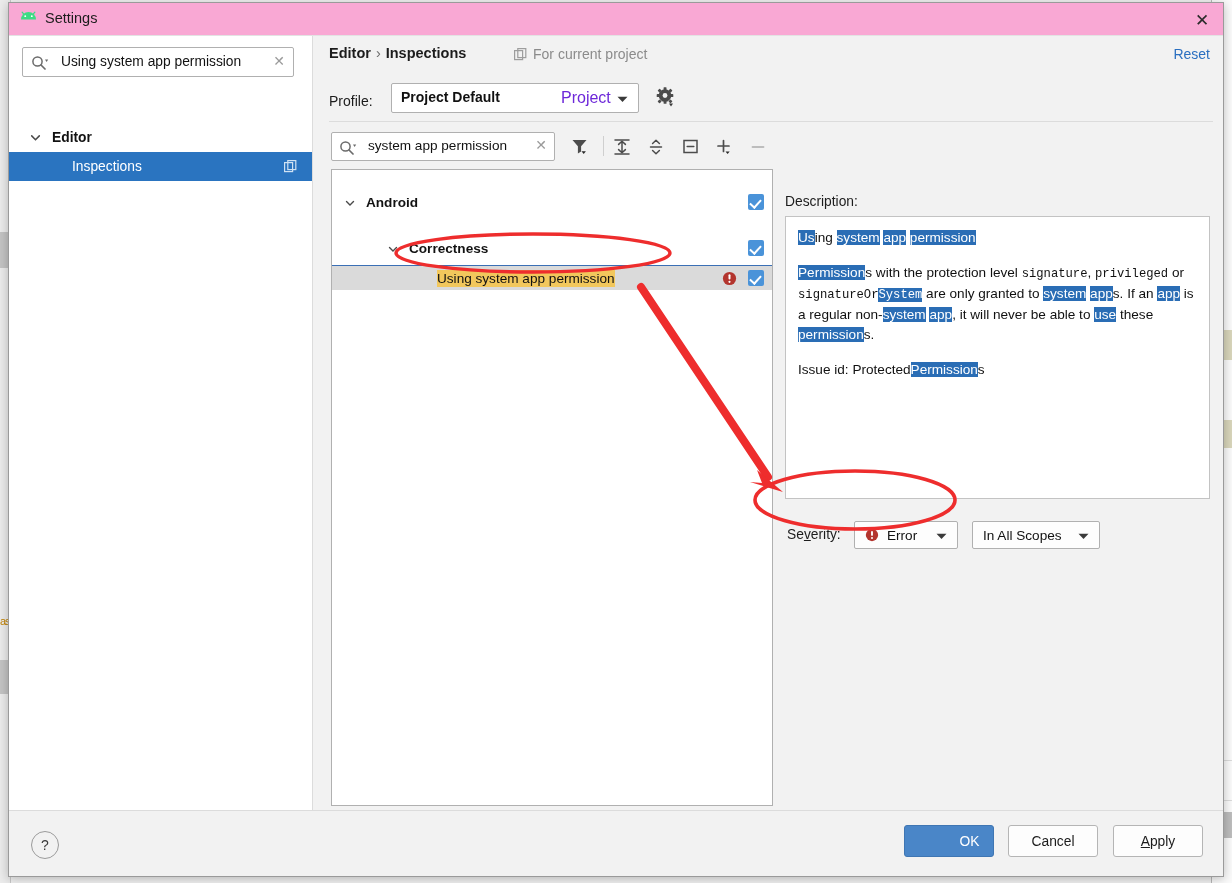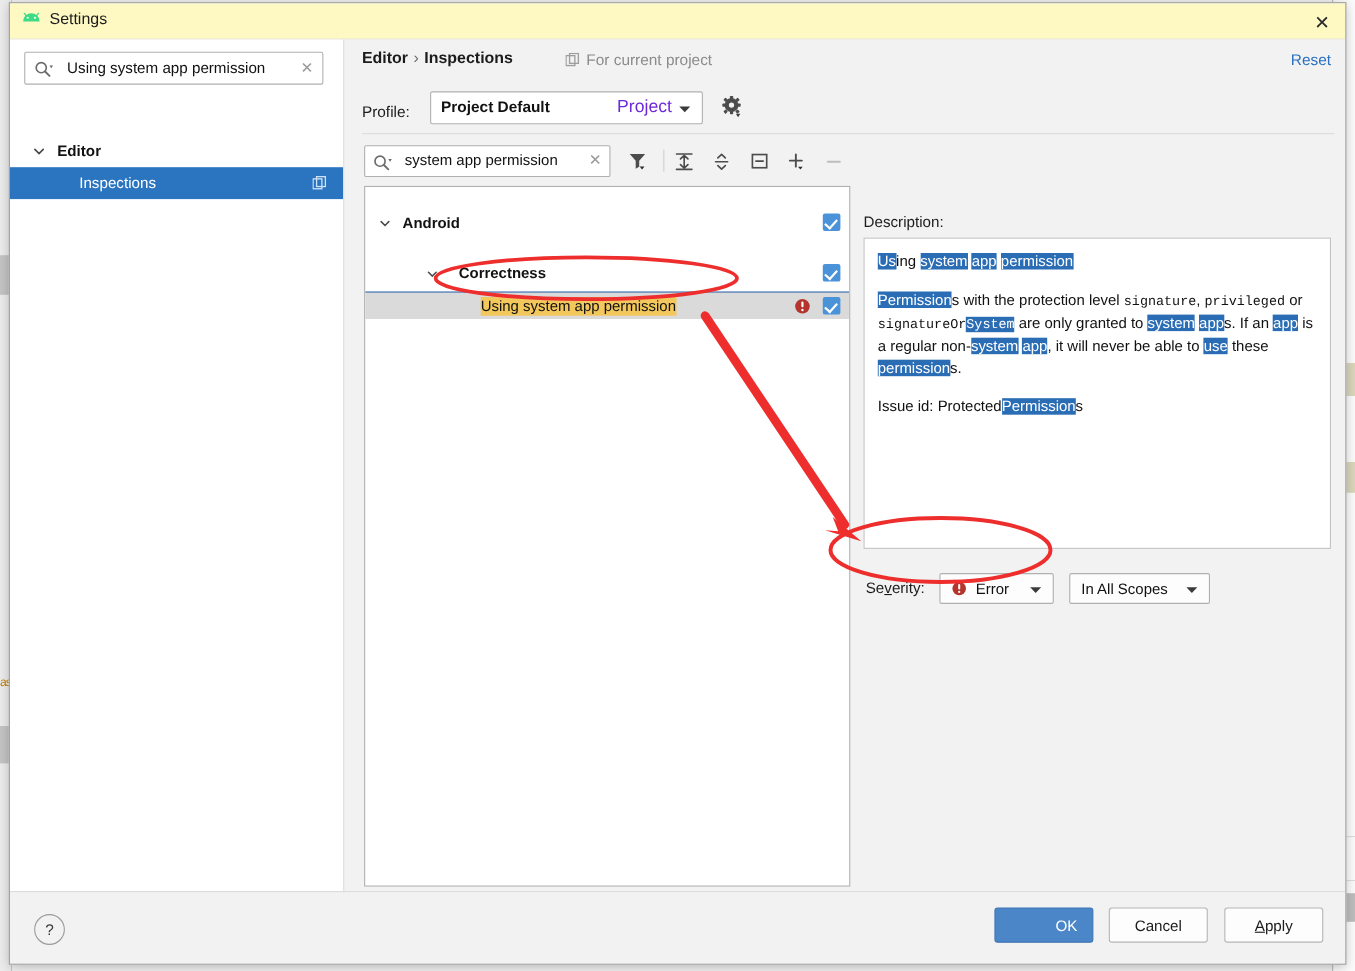--- a/index.html
+++ b/index.html
@@ -23,21 +23,21 @@
   .bg-right-grey{position:absolute;right:0;width:20px;background:#bdbdbd;}
 
   
   .dialog{
     position:absolute;left:8px;top:2px;width:1216px;height:875px;
     background:#f2f2f2;border:1px solid #9a9a9a;
     box-shadow:0 2px 10px rgba(0,0,0,.25);
     box-sizing:border-box;overflow:hidden;
   }
   
-  .titlebar{position:absolute;left:0;top:0;width:100%;height:33px;background:#fef9c3;border-bottom:1px solid #e3e3e3;box-sizing:border-box;}
+  .titlebar{position:absolute;left:0;top:0;width:100%;height:33px;background:#f9a8d4;border-bottom:1px solid #e3e3e3;box-sizing:border-box;}
   .title-ic{position:absolute;left:10px;top:8px;width:19px;height:15px;}
   .title-txt{position:absolute;left:36px;top:7px;font-size:14.5px;color:#1c1c1c;}
   .title-close{position:absolute;right:8px;top:5px;width:26px;height:24px;display:flex;align-items:center;justify-content:center;color:#2b2b2b;font-size:17px;line-height:1;cursor:default;}
 
   
   .lpanel{position:absolute;left:0;top:33px;width:303px;bottom:65px;background:#ffffff;}
   .search-box{position:absolute;left:13px;top:11px;width:272px;height:30px;background:#fff;border:1px solid #b0b0b0;border-radius:2px;box-sizing:border-box;}
   .search-box .magn{position:absolute;left:8px;top:7px;}
   .search-box .sval{position:absolute;left:38px;top:6px;font-size:13.8px;color:#111;}
   .search-box .sclr{position:absolute;right:8px;top:5px;color:#9a9a9a;font-size:14px;}
@@ -282,21 +282,21 @@
       </div>
 
       <div class="itree">
         <div class="irow" style="top:0;">
           <svg class="ichev" style="margin-left:12px;" viewBox="0 0 12 12">
               <path d="M2.5 4.5L6 8l3.5-3.5" fill="none" stroke="#4a4a4a" stroke-width="1.4" stroke-linecap="round"></path>
             </svg>
           <span class="ilbl" style="margin-left:10px;">Android</span>
           <span class="cbx"></span>
         </div>
-        <div class="irow" style="top:46px;gap:8px;">
+        <div class="irow" style="top:46px;">
           <svg class="ichev" style="margin-left:55px;" viewBox="0 0 12 12">
               <path d="M2.5 4.5L6 8l3.5-3.5" fill="none" stroke="#4a4a4a" stroke-width="1.4" stroke-linecap="round"></path>
             </svg>
           <span class="ilbl" style="margin-left:10px;">Correctness</span>
           <span class="cbx"></span>
         </div>
         <div class="irow sel" style="top:75px;">
           <span class="ilbl leaf" style="margin-left:105px;">Using system app permission</span>
           <svg class="errdot" width="15" height="15" viewBox="0 0 15 15">
             <circle cx="7.5" cy="7.5" r="6.6" fill="#b3352e"></circle>

